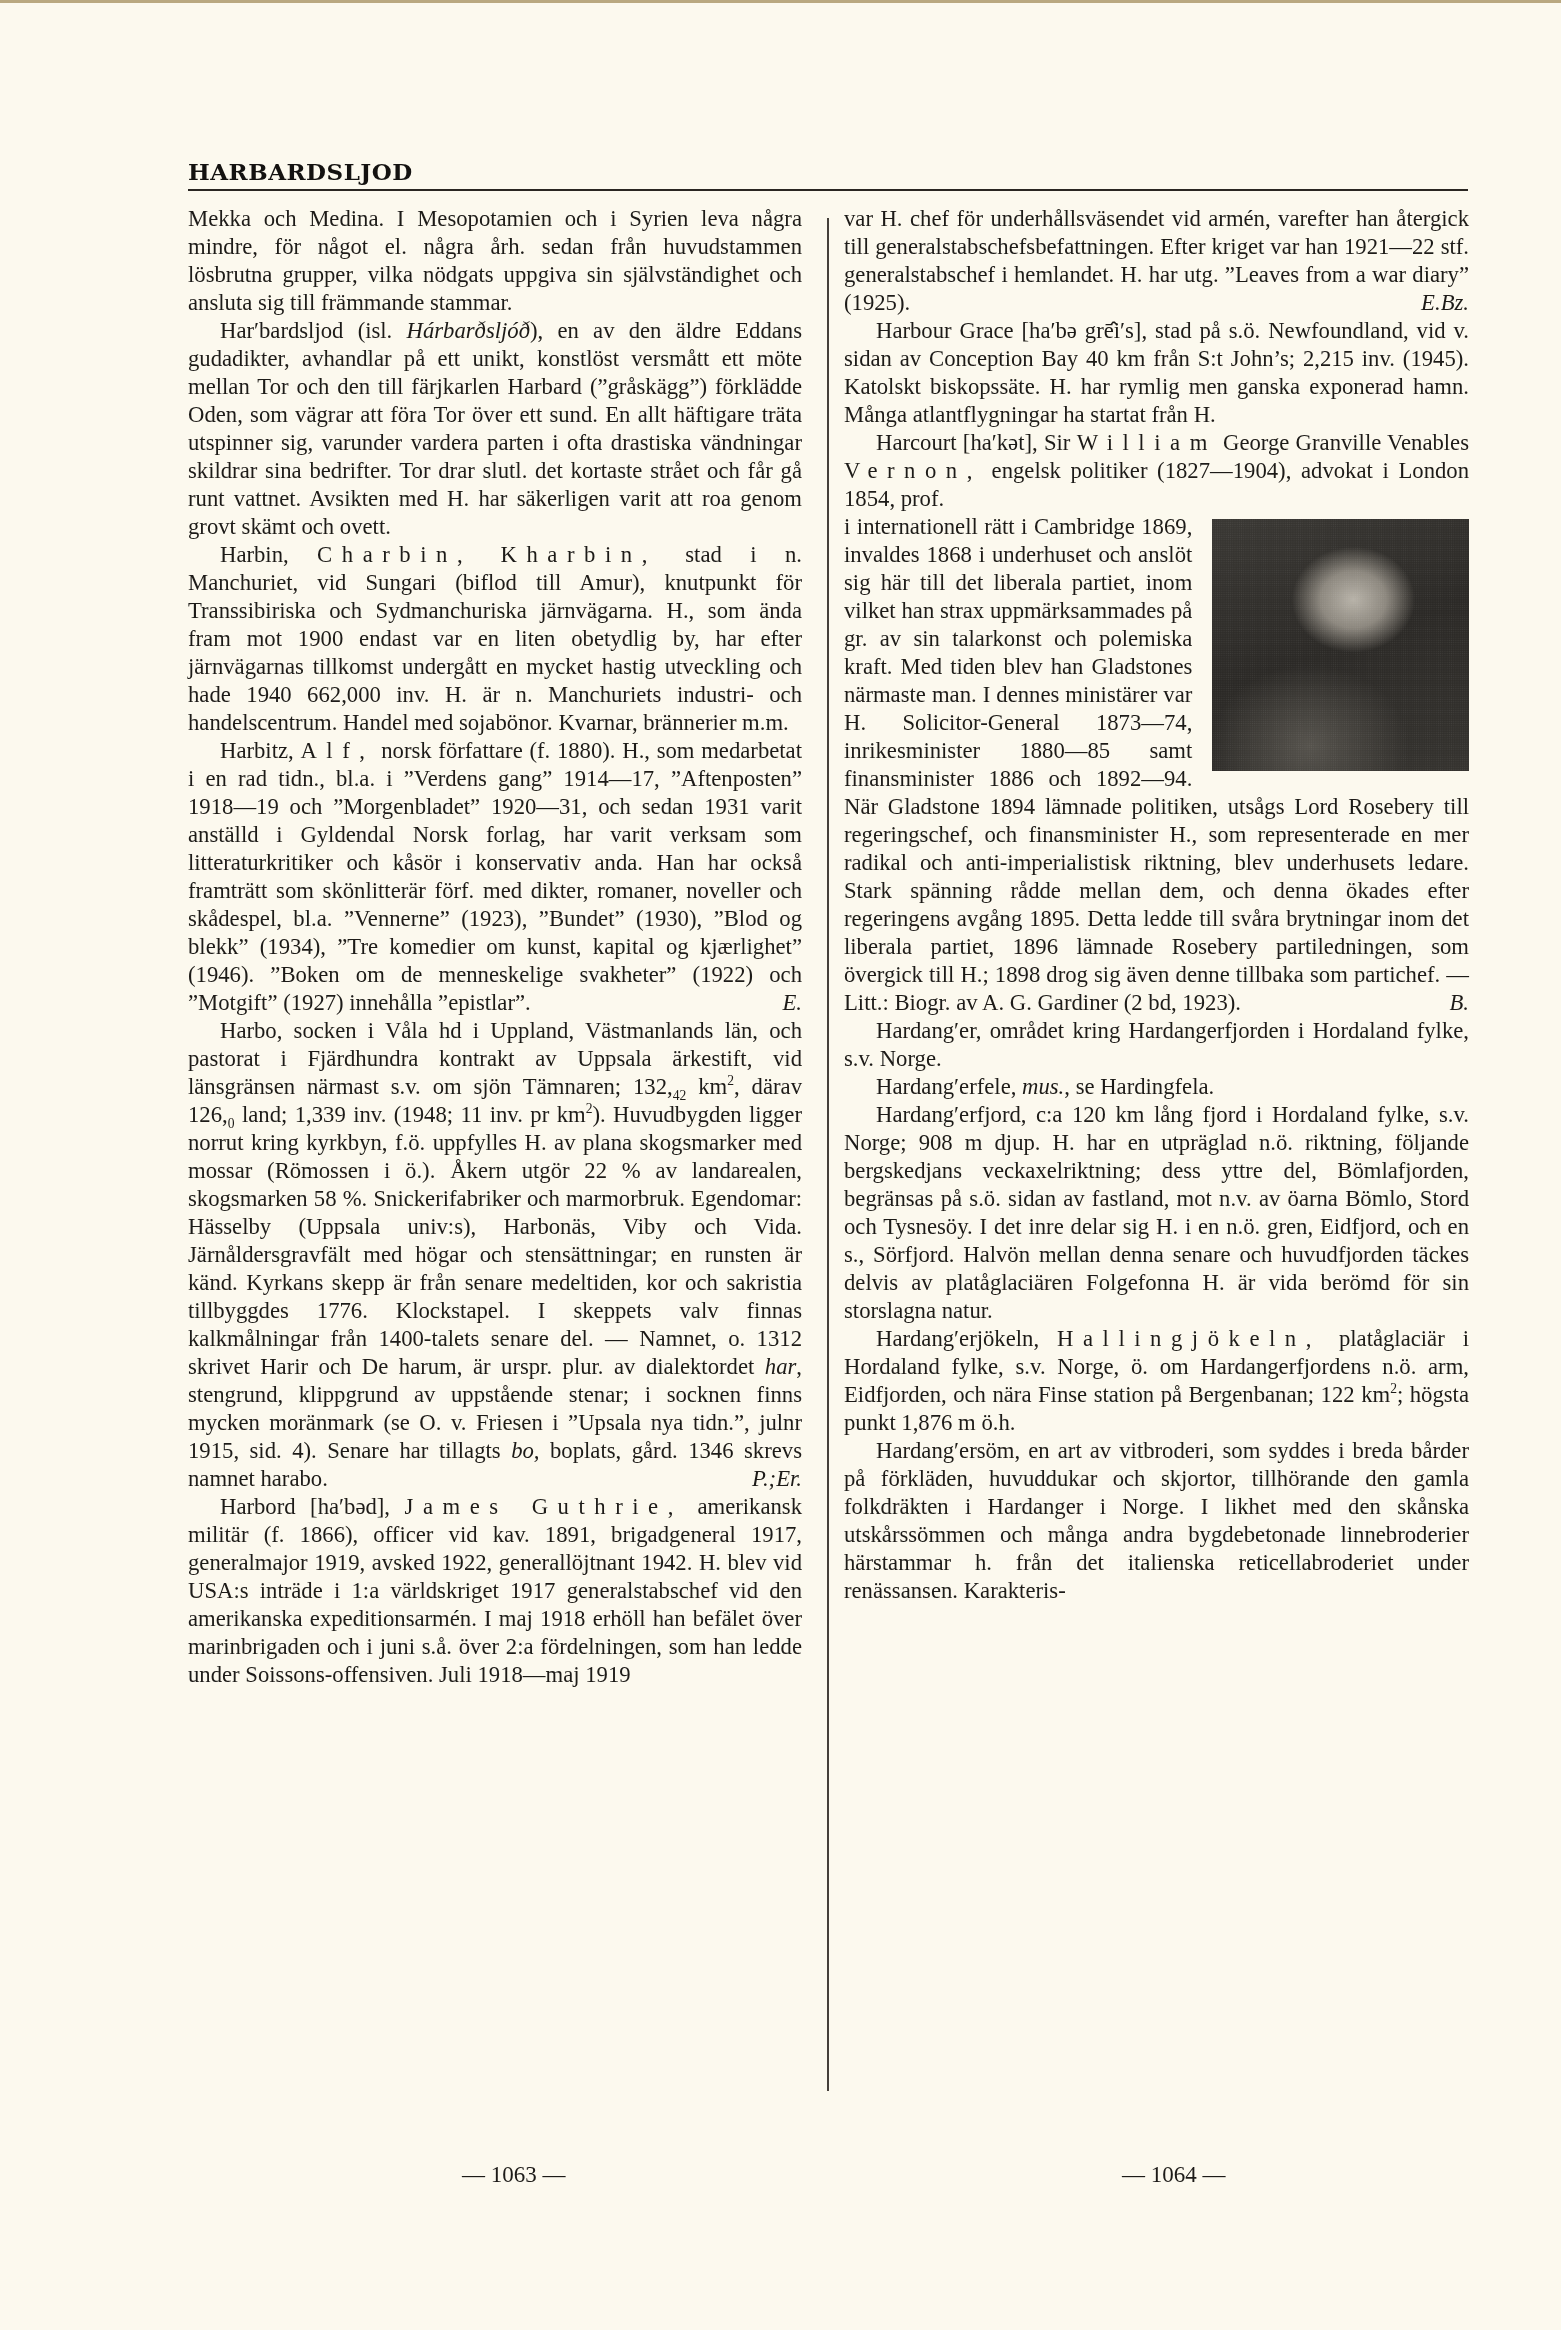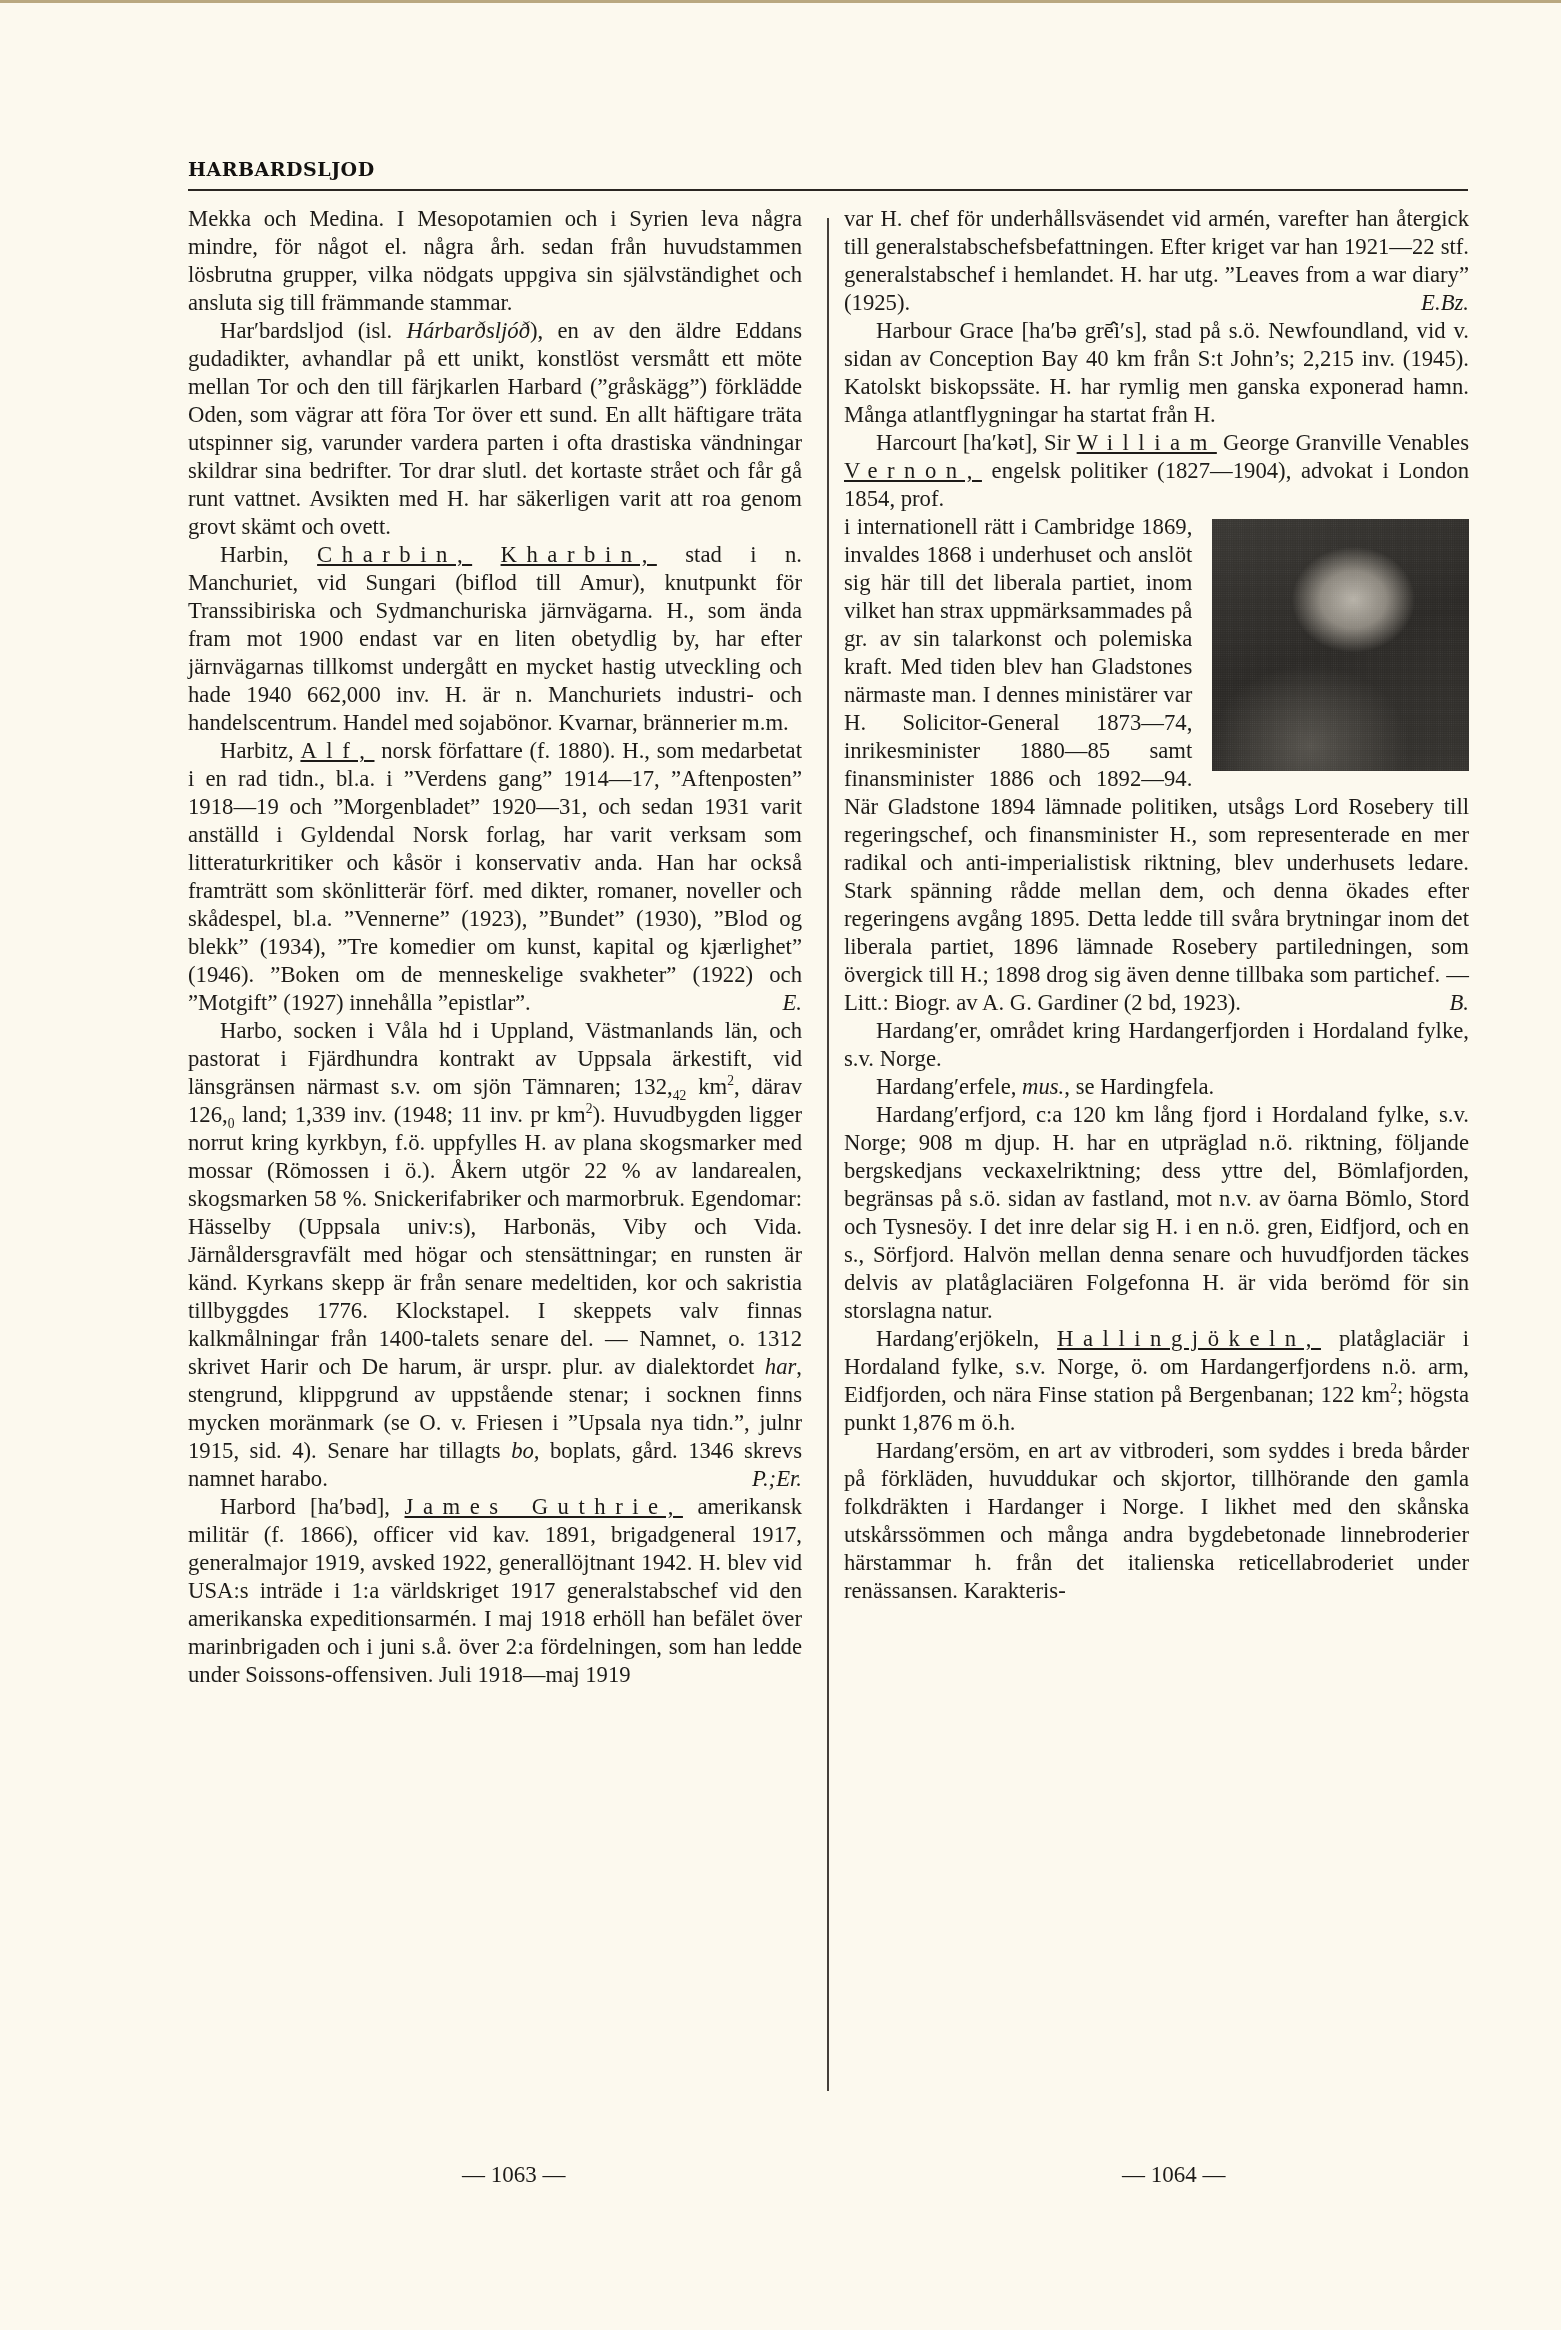--- a/index.html
+++ b/index.html
@@ -7,35 +7,35 @@
     width: 1562px; height: 2330px;
     background: #fcf9ee;
     position: relative; overflow: hidden;
     font-family: "Liberation Serif", "DejaVu Serif", serif;
     color: #1d1b18;
   }
   .top-edge { position: absolute; left: 0; top: 0; width: 1562px; height: 2.7px; background: #b9a880; }
   .running-head {
     position: absolute; left: 188px; top: 158px;
     font-family: "DejaVu Serif", serif; font-weight: bold;
-    font-size: 19px; letter-spacing: 0.5px; color: #141210;
+    font-size: 23px; letter-spacing: 0.5px; color: #141210;
   }
   .head-rule { position: absolute; left: 188px; top: 189px; width: 1280px; height: 2.2px; background: #2a2622; }
   .col {
     position: absolute; top: 205px;
     font-size: 22.7px; line-height: 28px;
     text-align: justify; hyphens: manual;
   }
   .col-left { left: 188px; width: 614px; }
   .col-right { left: 844px; width: 625px; }
   .divider { position: absolute; left: 827px; top: 218px; width: 1.6px; height: 1873px; background: #45403a; }
   .entry { margin: 0 0 0 0; text-indent: 32px; }
   .entry.cont { text-indent: 0; }
   .hw { font-weight: normal; }
-  .sp { letter-spacing: 0.42em; text-decoration: underline; }
+  .sp { letter-spacing: 0.42em; }
   .it { font-style: italic; }
   .sig { font-style: italic; float: right; margin-left: 11px; }
   .portrait {
     float: right; width: 257px; height: 252px;
     margin: 5.5px 0 7.6px 19.7px;
     background: radial-gradient(ellipse 32% 28% at 55% 32%, #b7b2a8 0%, #8c877e 40%, rgba(60,58,54,0) 75%),
                 radial-gradient(ellipse 48% 40% at 38% 90%, #55524c 0%, rgba(40,38,35,0) 80%),
                 linear-gradient(160deg, #3a3834 0%, #2b2926 50%, #35332f 100%);
     position: relative;
   }

